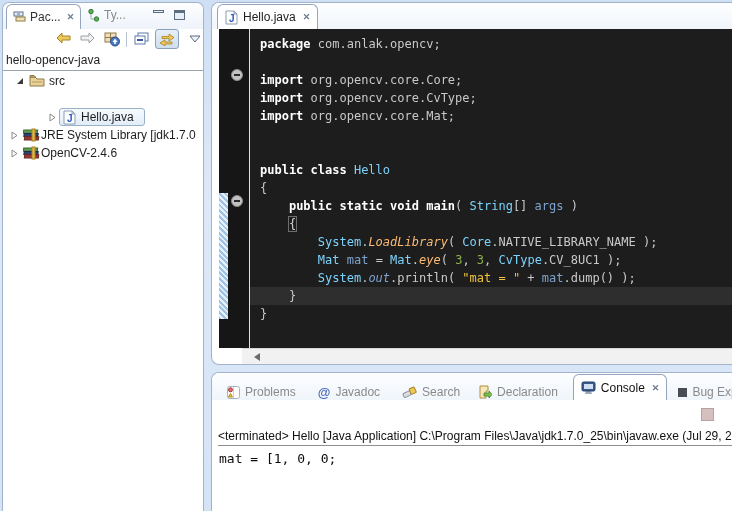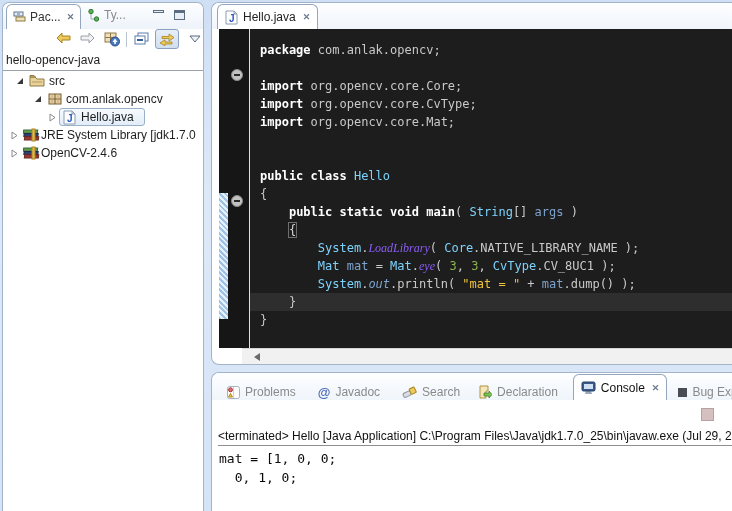--- a/index.html
+++ b/index.html
@@ -53,31 +53,31 @@
               background:#ffffff; border:1px solid #94a6bd; border-bottom:none; border-radius:6px 6px 0 0; }
   .editor-content { position:absolute; left:7px; top:26px; width:514px; height:319px;
               background:#1d1d1d; overflow:hidden; }
   .ruler { position:absolute; left:0; top:0; width:30px; height:100%; background:#161616; }
   .range-indicator { position:absolute; left:0; top:164px; width:9px; height:126px;
               background:repeating-linear-gradient(45deg,#9cc2e8 0 2px,#e8f1fa 2px 4px); }
   .fold-icon { position:absolute; left:12px; width:12px; height:12px; border-radius:50%;
               background:#c2c2c2; border:1px solid #8a8a8a; }
   .fold-icon::after { content:""; position:absolute; left:2px; top:4px; width:6px; height:2px; background:#2a2a2a; }
   .ruler-line { position:absolute; left:30px; top:0; width:1px; height:100%; background:#dfdfdf; }
-  .code-col { position:absolute; left:31px; top:0; right:0; height:100%; padding-top:12px; }
+  .code-col { position:absolute; left:31px; top:0; right:0; height:100%; padding-top:6px; }
   .code-line { white-space:pre; height:18px; line-height:18px; padding-left:10px;
                font-family:"DejaVu Sans Mono", monospace; font-size:12px; color:#c9c9c9; }
   .code-line.current { background:#2e2e2e; }
   .tok-kw { color:#ffffff; font-weight:bold; }
   .tok-pl { color:#c9c9c9; }
   .tok-ty { color:#7dd3fc; }
   .tok-va { color:#7ea2cc; }
   .tok-nu { color:#8cb44e; }
   .tok-st { color:#efc33f; }
-  .tok-mi { color:#8b5cf6; font-style:italic;font-family:Liberation Serif, serif; }
+  .tok-mi { color:#fdba74; font-style:italic; }
   .tok-fi { color:#7ea2cc; font-style:italic; }
   .tok-bb { color:#d5d5d5; outline:1px solid #6e6e6e; }
   .editor-hscroll { position:absolute; left:30px; top:345px; right:0; height:16px;
               background:#f1f1f1; border-top:1px solid #d6d6d6; }
   .hscroll-arrow { position:absolute; left:12px; top:4px; width:0; height:0;
               border-top:4px solid transparent; border-bottom:4px solid transparent; border-right:6px solid #6a6a6a; }
 
   
   .console-panel { position:absolute; left:211px; top:372px; width:521px; height:139px;
               background:#ffffff; border:1px solid #a3b3c9; border-right:none; border-bottom:none;
@@ -176,33 +176,20 @@
           <path d="M8 2 L8 8 L2 8 Z" fill="#3a3a3a"></path>
         </svg>
         <svg class="ticon" style="left:26px;" width="17" height="15" viewBox="0 0 17 15">
           <path d="M1 4 L6 4 L8 6 L15 6 L15 13 L1 13 Z" fill="#e9d29a" stroke="#8d7a45"></path>
           <path d="M1 4 L1 2.5 L5 2.5 L6.5 4 Z" fill="#d9bd78" stroke="#8d7a45"></path>
           <line x1="3" y1="9" x2="13" y2="9" stroke="#b49b5e"></line>
         </svg>
         <span class="tlabel" style="left:46px;">src</span>
       </div>
 
-      <div class="tree-row" style="top:39px;">
-        <svg class="tri" style="left:30px;" width="10" height="10" viewBox="0 0 10 10">
-          <path d="M8 2 L8 8 L2 8 Z" fill="#3a3a3a"></path>
-        </svg>
-        <svg class="ticon" style="left:44px;" width="16" height="15" viewBox="0 0 16 15">
-          <rect x="2" y="3" width="12" height="10" fill="#e3cfa6" stroke="#7a5c30"></rect>
-          <line x1="2" y1="8" x2="14" y2="8" stroke="#7a5c30"></line>
-          <line x1="8" y1="3" x2="8" y2="13" stroke="#7a5c30"></line>
-          <line x1="5" y1="3" x2="5" y2="13" stroke="#c4aa78"></line>
-          <line x1="11" y1="3" x2="11" y2="13" stroke="#c4aa78"></line>
-        </svg>
-        <span class="tlabel" style="left:63px;">com.anlak.opencv</span>
-      </div>
 
       <div class="tree-row" style="top:57px;">
         <div class="sel-box"></div>
         <svg class="tri" style="left:44px;" width="10" height="11" viewBox="0 0 10 11">
           <path d="M3 2 L8 5.5 L3 9 Z" fill="#ffffff" stroke="#8a8a8a"></path>
         </svg>
         <svg class="ticon" style="left:60px; top:2px;" width="13" height="15" viewBox="0 0 13 15">
           <path d="M1 1 L9 1 L12 4 L12 14 L1 14 Z" fill="#ffffff" stroke="#8a9cb2"></path>
           <path d="M9 1 L9 4 L12 4 Z" fill="#d6e0ea" stroke="#8a9cb2"></path>
           <text x="4" y="12" font-size="10" font-weight="bold" fill="#2a56c6" font-family="Liberation Sans, sans-serif">J</text>
@@ -328,17 +315,16 @@
 
     </div>
 
     <div class="console-toolbar">
       <div class="terminate-btn"></div>
     </div>
 
     <div class="console-title">&lt;terminated&gt; Hello [Java Application] C:\Program Files\Java\jdk1.7.0_25\bin\javaw.exe (Jul 29, 20</div>
     <div class="console-output">
         <div class="console-line">mat = [1, 0, 0;</div>
-        <div class="console-line">  0, 1, 0;</div>
       </div>
   </div>
 
 </div>
 
 </body></html>

